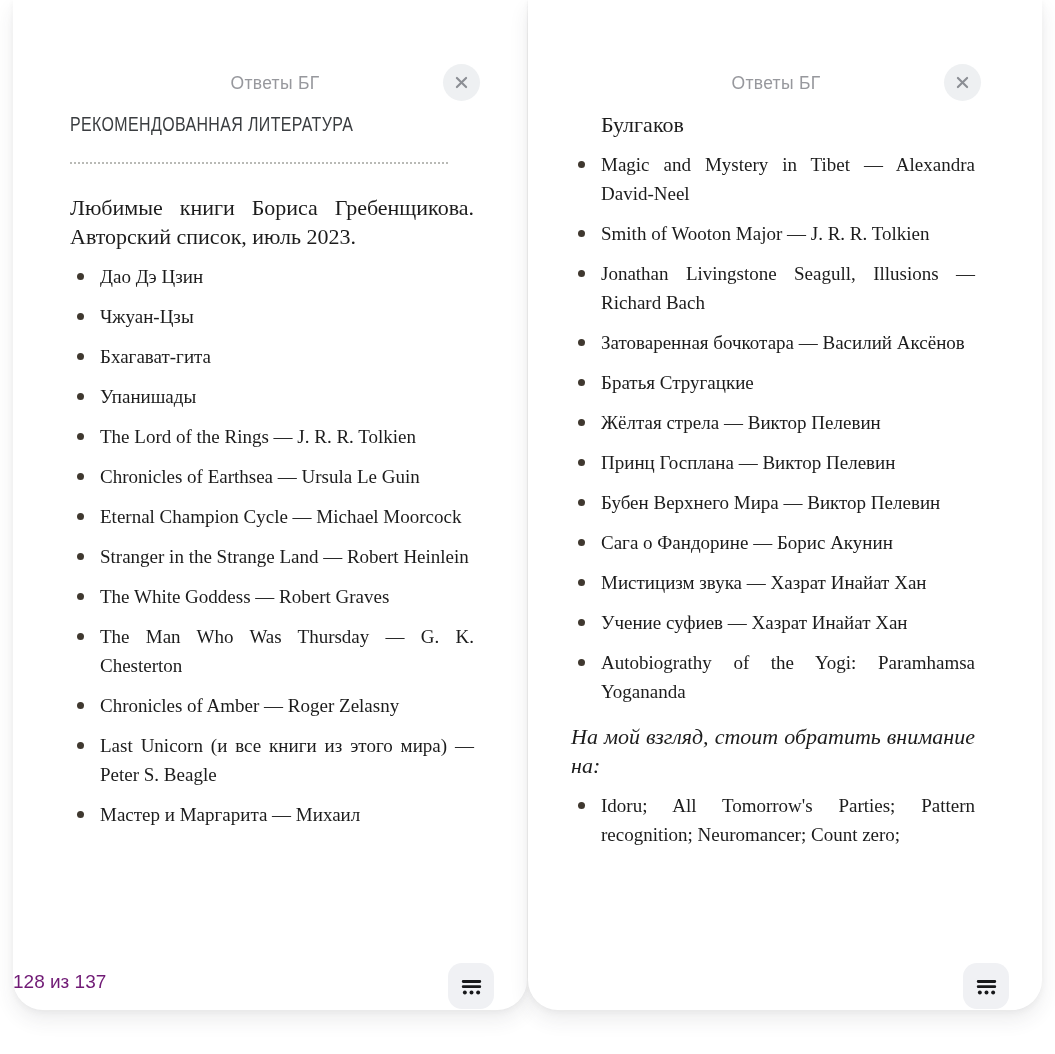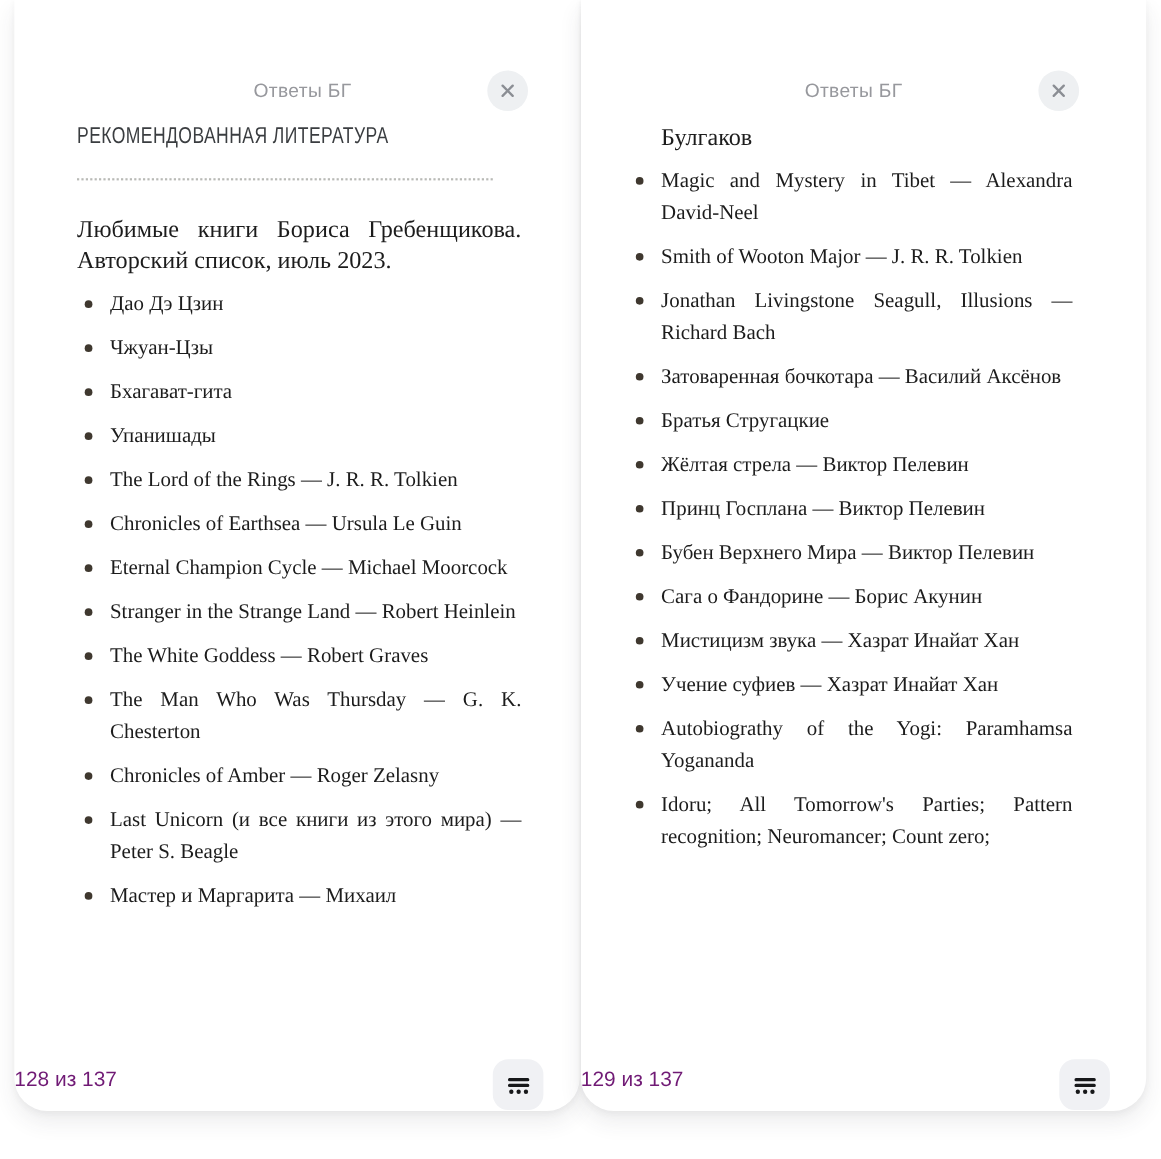--- a/index.html
+++ b/index.html
@@ -202,28 +202,28 @@
         <li><span class="bullet-dot"></span><span>Братья Стругацкие</span></li>
         <li><span class="bullet-dot"></span><span>Жёлтая стрела — Виктор Пелевин</span></li>
         <li><span class="bullet-dot"></span><span>Принц Госплана — Виктор Пелевин</span></li>
         <li><span class="bullet-dot"></span><span>Бубен Верхнего Мира — Виктор Пелевин</span></li>
         <li><span class="bullet-dot"></span><span>Сага о Фандорине — Борис Акунин</span></li>
         <li><span class="bullet-dot"></span><span>Мистицизм звука — Хазрат Инайат Хан</span></li>
         <li><span class="bullet-dot"></span><span>Учение суфиев — Хазрат Инайат Хан</span></li>
         <li><span class="bullet-dot"></span><span>Autobiograthy of the Yogi: Paramhamsa Yogananda</span></li>
       </ul>
 
+      <p class="note">На мой взгляд, стоит обратить внимание на:</p>
 
       <ul class="book-list">
         <li><span class="bullet-dot"></span><span>Idoru; All Tomorrow's Parties; Pattern recognition; Neuromancer; Count zero;</span></li>
       </ul>
     </div>
 
     <div class="page-footer">
-      <div class="footer-page-num">129 из 137</div>
       <button class="toc-btn">
         <svg width="27" height="27" viewBox="0 0 26 26">
           <path d="M5 8.2 H21 M5 13.2 H21" stroke="#17181a" stroke-width="2.7" stroke-linecap="round" fill="none"></path>
           <circle cx="6.6" cy="18.8" r="1.9" fill="#17181a"></circle>
           <circle cx="13" cy="18.8" r="1.9" fill="#17181a"></circle>
           <circle cx="19.4" cy="18.8" r="1.9" fill="#17181a"></circle>
         </svg>
       </button>
     </div>
   </section>

